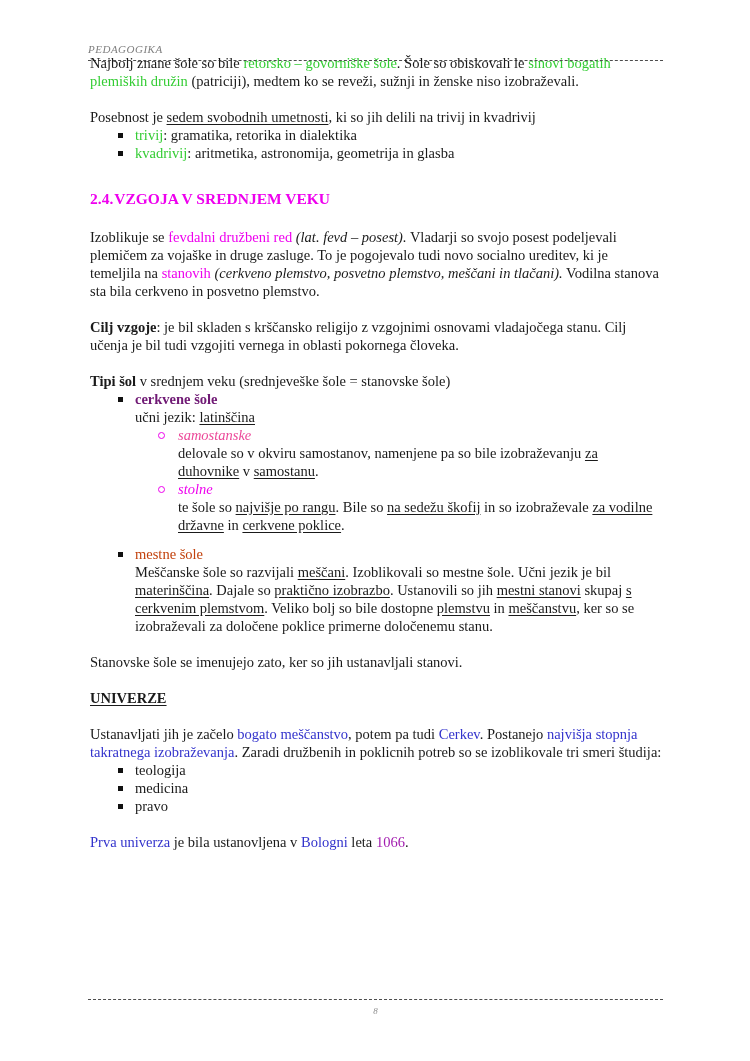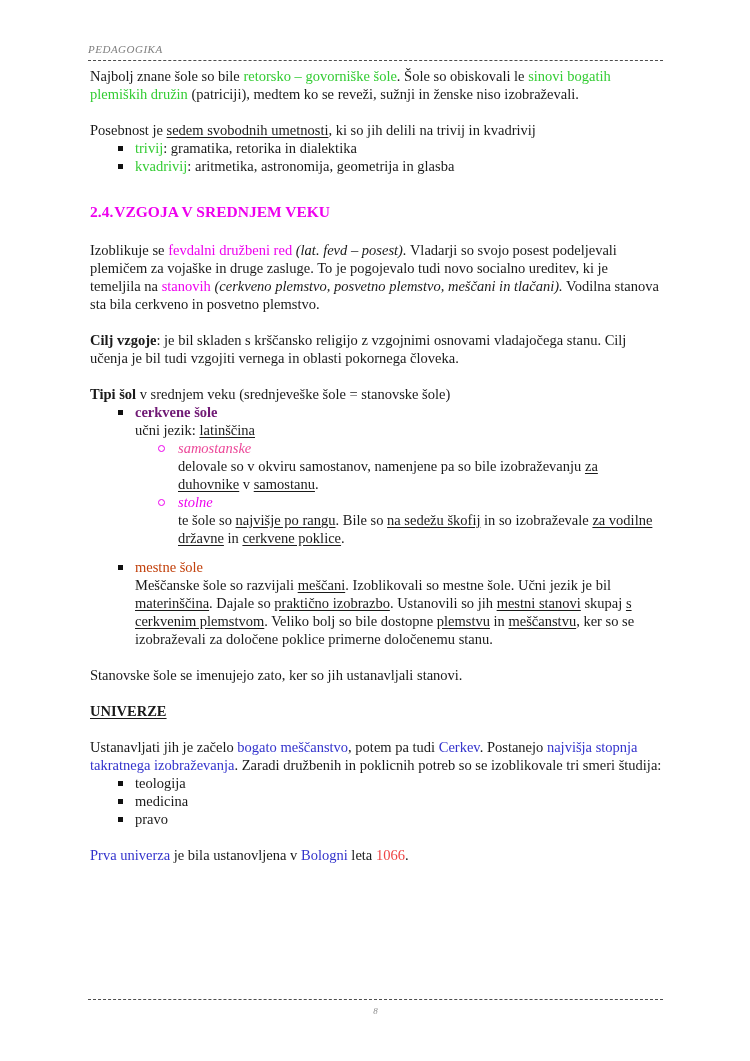--- a/index.html
+++ b/index.html
@@ -32,21 +32,21 @@
     text-align:center;
   }
   .ftr-num{
     display:inline-block;
     margin-top:1px;
     font-style:italic;
     font-size:9px;
     color:#8c8c8c;
   }
   
-  .doc{position:absolute;left:90px;width:572px;top:67px;}
+  .doc{position:absolute;left:90px;width:572px;top:54px;}
   .blk{min-height:18px;}
   .spacer{height:18px;}
   .spacer.small{height:11px;}
   .h2{
     font-weight:bold;
     font-size:15.5px;
     line-height:22px;
     margin-top:8px;
   }
   .h2 .gap{margin-left:1px;}
@@ -102,20 +102,20 @@
       <div class="spacer"></div>
       <div class="blk p"><span>Stanovske šole se imenujejo zato, ker so jih ustanavljali stanovi.</span></div>
       <div class="spacer"></div>
       <div class="blk p"><span class="u" style="font-weight: bold;">UNIVERZE</span></div>
       <div class="spacer"></div>
       <div class="blk p"><span>Ustanavljati jih je začelo </span><span style="color: rgb(51, 51, 204);">bogato meščanstvo</span><span>, potem pa tudi </span><span style="color: rgb(51, 51, 204);">Cerkev</span><span>. Postanejo </span><span style="color: rgb(51, 51, 204);">najvišja stopnja takratnega izobraževanja</span><span>. Zaradi družbenih in poklicnih potreb so se izoblikovale tri smeri študija:</span></div>
       <div class="blk li1"><span class="m1"></span><span>teologija</span></div>
       <div class="blk li1"><span class="m1"></span><span>medicina</span></div>
       <div class="blk li1"><span class="m1"></span><span>pravo</span></div>
       <div class="spacer"></div>
-      <div class="blk p"><span style="color: rgb(51, 51, 204);">Prva univerza</span><span> je bila ustanovljena v </span><span style="color: rgb(51, 51, 204);">Bologni</span><span> leta </span><span style="color: #ef4444;">1066</span><span>.</span></div>
+      <div class="blk p"><span style="color: rgb(51, 51, 204);">Prva univerza</span><span> je bila ustanovljena v </span><span style="color: rgb(51, 51, 204);">Bologni</span><span> leta </span><span style="color: #a21caf;">1066</span><span>.</span></div>
     </div>
 
   <div class="ftr">
     <span class="ftr-num">8</span>
   </div>
 
 </div>
 
 </body></html>

